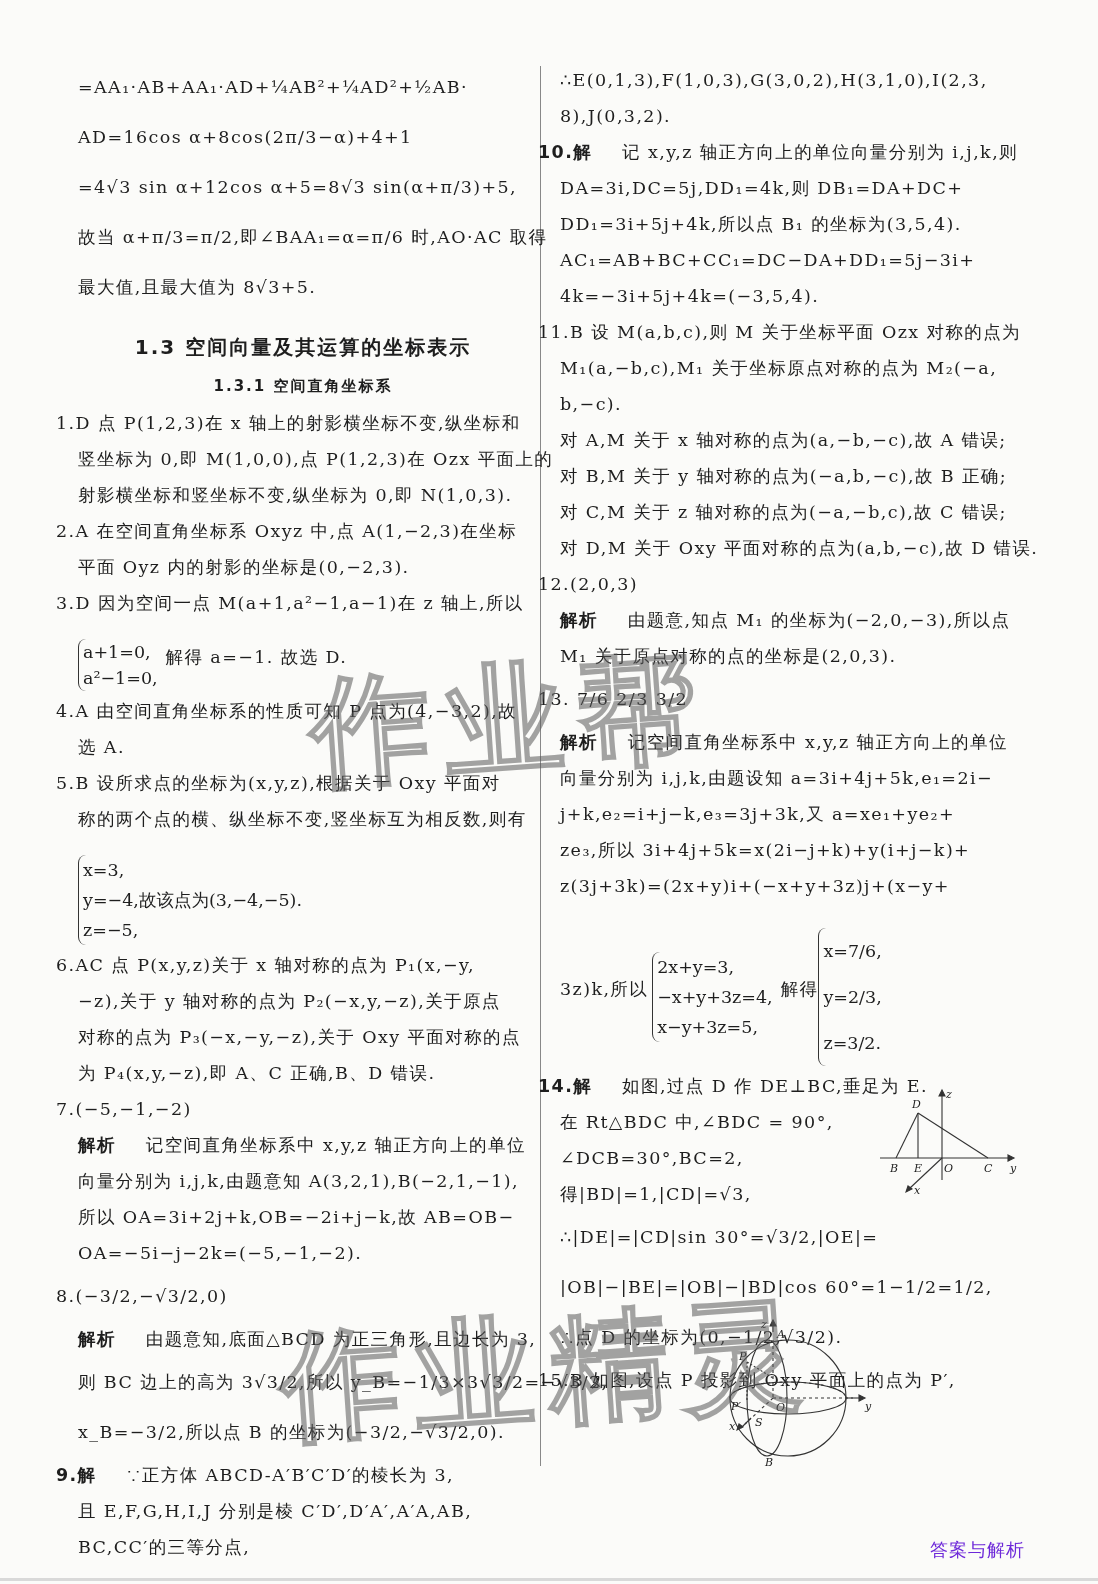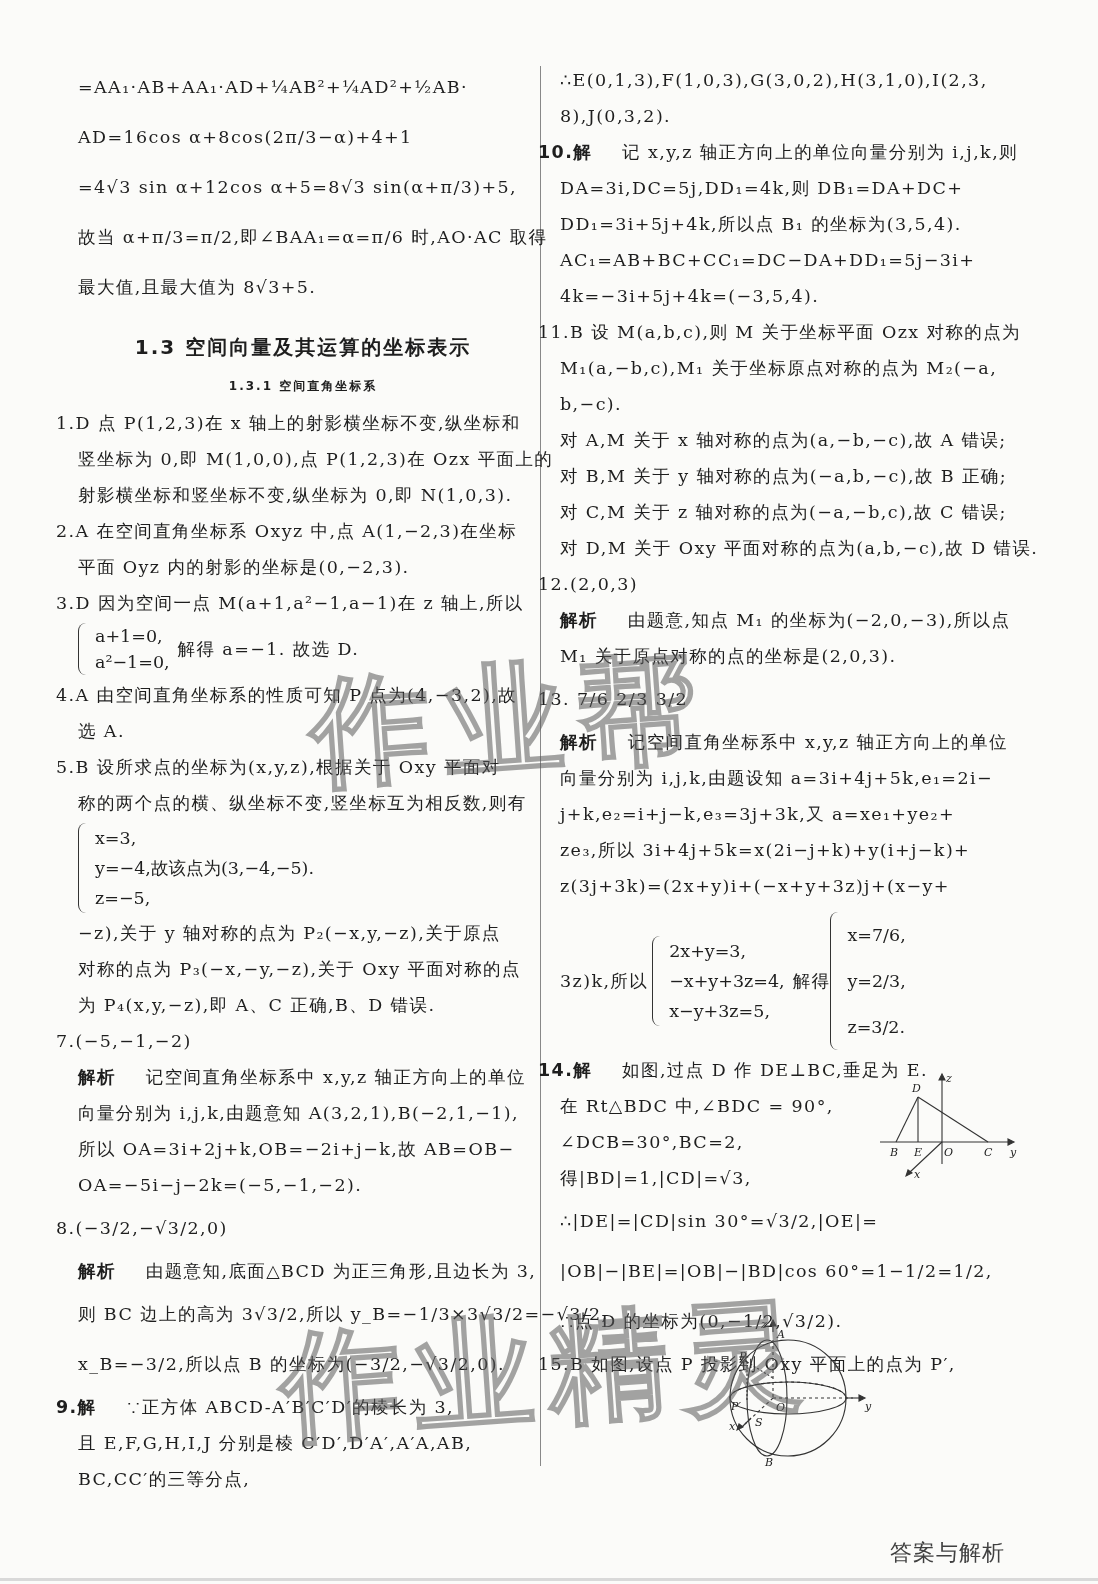--- a/index.html
+++ b/index.html
@@ -6,28 +6,28 @@
   body {
     width:1098px; height:1584px; background:#fbfbf9; position:relative; overflow:hidden;
     font-family:"DejaVu Serif","Liberation Serif",serif; color:#1e1e1e;
   }
   .col { position:absolute; top:62px; font-size:17.5px; line-height:36px; }
   .col.left { left:78px; width:450px; }
   .col.right { left:560px; width:478px; }
   .divider { position:absolute; left:540px; top:66px; height:1400px; width:1px; background:#888; }
   .line { white-space:nowrap; letter-spacing:1.4px; }
   .h1 { text-align:center; font-family:"DejaVu Sans","Liberation Sans",sans-serif; font-weight:bold; font-size:20px; letter-spacing:2px; line-height:40px; margin-top:15px; }
-  .h2 { text-align:center; font-family:"DejaVu Sans","Liberation Sans",sans-serif; font-weight:bold; font-size:12px; letter-spacing:2px; line-height:38px; }
+  .h2 { text-align:center; font-family:"DejaVu Sans","Liberation Sans",sans-serif; font-weight:bold; font-size:15px; letter-spacing:2px; line-height:38px; }
   .tag { font-family:"DejaVu Sans","Liberation Sans",sans-serif; font-weight:bold; margin-right:30px; }
   .tall { line-height:50px; }
   .sys { display:flex; align-items:center; padding-left:0; margin:2px 0; }
-  .brace { border-left:1.5px solid #333; border-radius:8px 0 0 8px; padding-left:16px; line-height:26px; margin-right:8px; }
+  .brace { border-left:1.5px solid #333; border-radius:8px 0 0 8px; padding-left:4px; line-height:26px; margin-right:8px;margin-top:16px; }
   .figure { position:absolute; }
   .footer-page { position:absolute; left:484px; top:1604px; font-family:"DejaVu Sans","Liberation Sans",sans-serif; font-size:18px; letter-spacing:4px; color:#0369a1; }
-  .footer-title { position:absolute; left:890px; top:1538px; font-family:"DejaVu Sans","Liberation Sans",sans-serif; font-size:22px; letter-spacing:1px; color:#404040; }
+  .footer-title { position:absolute; left:930px; top:1538px; font-family:"DejaVu Sans","Liberation Sans",sans-serif; font-size:18px; letter-spacing:1px; color:#6d28d9; }
   .watermark { position:absolute; font-family:"DejaVu Sans","Liberation Sans",sans-serif; font-weight:bold; color:transparent; -webkit-text-stroke:1.5px rgba(90,90,90,0.55); font-size:120px; letter-spacing:14px; transform:rotate(-4deg); pointer-events:none; }
   .bottom-line { position:absolute; left:0; right:0; top:1578px; height:3px; background:#d9d9d9; }
 </style>
 </head>
 <body>
 
 <div class="divider"></div>
 
 <div class="col left">
   <div class="line tall">=AA₁·AB+AA₁·AD+¼AB²+¼AD²+½AB·</div>
@@ -67,20 +67,21 @@
     <div class="line">称的两个点的横、纵坐标不变,竖坐标互为相反数,则有</div>
     <div class="sys">
       <div class="brace" style="line-height:30px">
         <div>x=3,</div>
         <div>y=−4,故该点为(3,−4,−5).</div>
         <div>z=−5,</div>
       </div>
     </div>
   </div>
   <div>
+    <div class="line" style="margin-left:-22px">6.AC   点 P(x,y,z)关于 x 轴对称的点为 P₁(x,−y,</div>
     <div class="line">−z),关于 y 轴对称的点为 P₂(−x,y,−z),关于原点</div>
     <div class="line">对称的点为 P₃(−x,−y,−z),关于 Oxy 平面对称的点</div>
     <div class="line">为 P₄(x,y,−z),即 A、C 正确,B、D 错误.</div>
   </div>
   <div>
     <div class="line" style="margin-left:-22px">7.(−5,−1,−2)</div>
     <div class="line"><span class="tag">解析</span><span>记空间直角坐标系中 x,y,z 轴正方向上的单位</span></div>
     <div class="line">向量分别为 i,j,k,由题意知 A(3,2,1),B(−2,1,−1),</div>
     <div class="line">所以 OA=3i+2j+k,OB=−2i+j−k,故 AB=OB−</div>
     <div class="line">OA=−5i−j−2k=(−5,−1,−2).</div>

